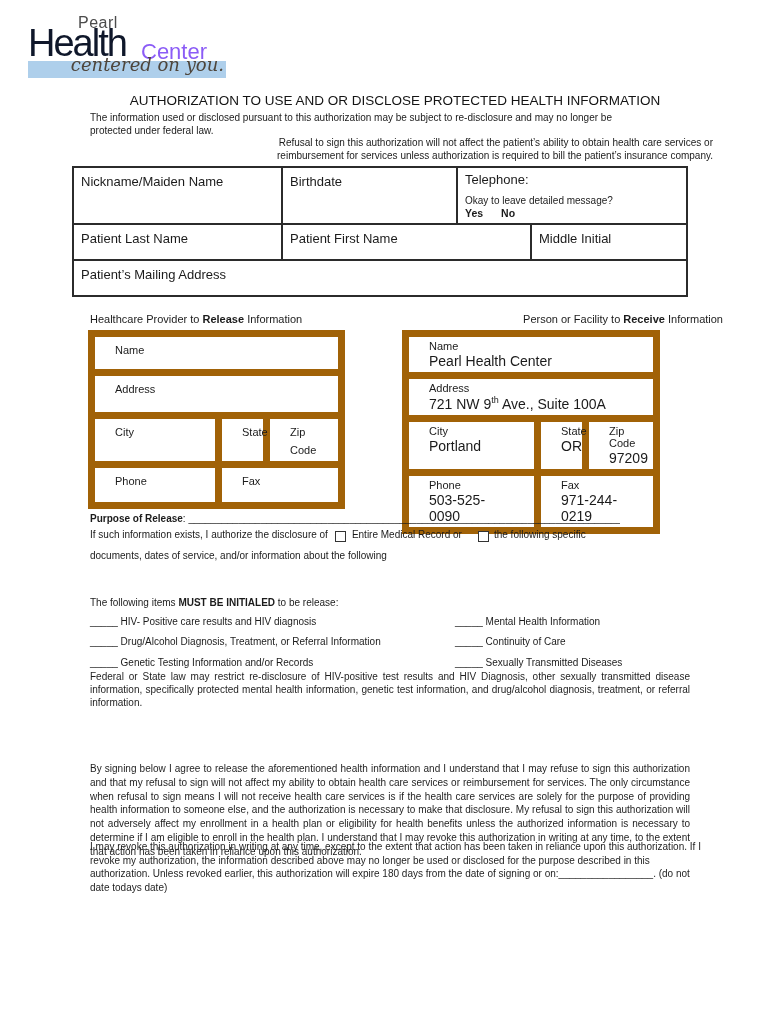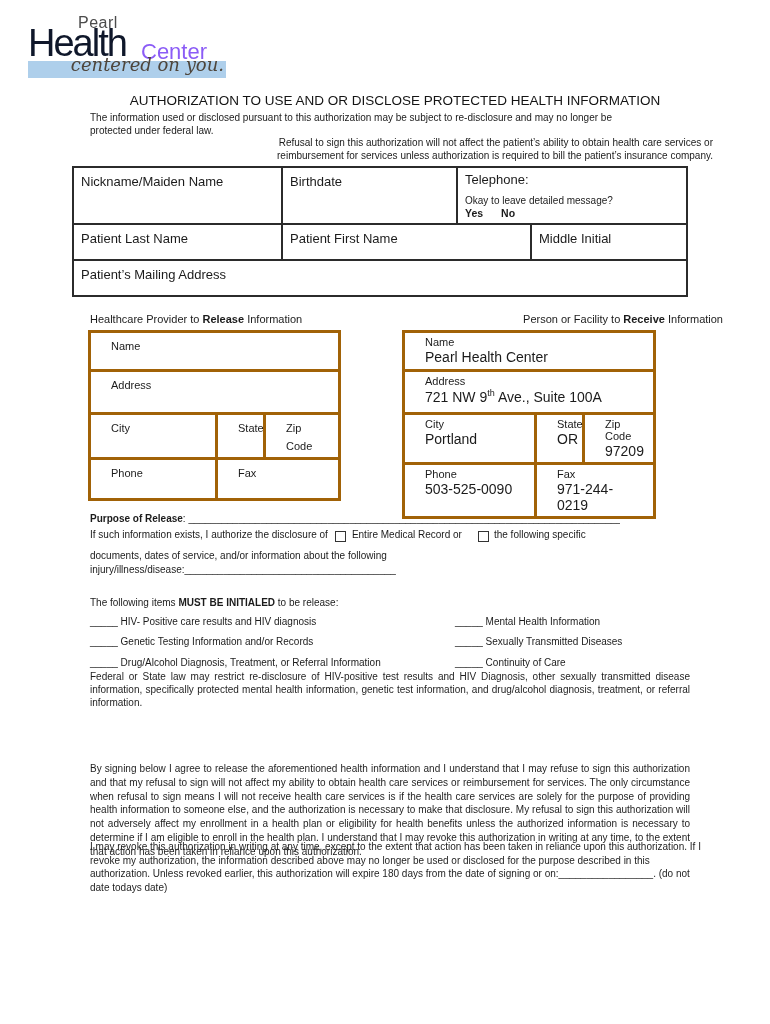--- a/index.html
+++ b/index.html
@@ -32,21 +32,21 @@
   td.r3 { height:36px; }
   .tel-q { margin-top:8px; font-size:10px; }
   .tel-yn { margin-top:1px; font-size:10.5px; font-weight:bold; }
   .tel-yn .no { margin-left:18px; }
 
   
   .sub-title { position:absolute; top:313px; font-size:11px; }
   .sub-title-left { left:90px; }
   .sub-title-right { left:402px; width:321px; text-align:right; }
   .stable { position:absolute; top:330px; border-collapse:collapse; table-layout:fixed; }
-  .stable td { border:3px solid #a16207; vertical-align:top; padding:3px 20px; }
+  .stable td { border:7px solid #a16207; vertical-align:top; padding:3px 20px; }
   .stable-left { left:88px; width:250px; }
   .stable-right { left:402px; width:251px; }
   .slbl { font-size:11px; }
   .sval { font-size:14px; margin-top:1px; }
   .sval sup { font-size:9px; }
   td.sr1 { height:39px; } td.sr2 { height:43px; } td.sr3 { height:41px; } td.sr4 { height:41px; }
 
   
   .purpose { position:absolute; left:90px; top:512px; width:580px; font-size:10px; line-height:13px; }
   .bold { font-weight:bold; }
@@ -210,38 +210,35 @@
     </table>
 
   <div class="purpose">
     <div>
       <span class="bold">Purpose of Release</span><span>: </span><span class="fill fill-purpose">__________________________________________________________________________________________</span>
     </div>
     <div class="pur-line2">
       <span>If such information exists, I authorize the disclosure of</span><span class="cbx cbx1"></span><span>Entire Medical Record or</span><span class="cbx cbx2"></span><span>the following specific</span>
     </div>
     <div class="pur-line3">documents, dates of service, and/or information about the following</div>
-    <div class="pur-line4">
-      <span>injury/illness/disease:</span><span>______________________________________</span>
-    </div>
   </div>
 
   <div class="initials">
     <div><span>The following items </span><span class="bold">MUST BE INITIALED</span><span> to be release:</span></div>
     <div class="init-row">
       <span>_____</span> <span>HIV- Positive care results and HIV diagnosis</span>
       <span class="init-right"><span>_____</span> <span>Mental Health Information</span></span>
     </div>
     <div class="init-row">
+      <span>_____</span> <span>Drug/Alcohol Diagnosis, Treatment, or Referral Information</span>
+      <span class="init-right"><span>_____</span> <span>Continuity of Care</span></span>
+    </div>
+    <div class="init-row">
       <span>_____</span> <span>Genetic Testing Information and/or Records</span>
       <span class="init-right"><span>_____</span> <span>Sexually Transmitted Diseases</span></span>
-    </div>
-    <div class="init-row">
-      <span>_____</span> <span>Drug/Alcohol Diagnosis, Treatment, or Referral Information</span>
-      <span class="init-right"><span>_____</span> <span>Continuity of Care</span></span>
     </div>
   </div>
 
   <div class="para para-federal">Federal or State law may restrict re-disclosure of HIV-positive test results and HIV Diagnosis, other sexually transmitted disease information, specifically protected mental health information, genetic test information, and drug/alcohol diagnosis, treatment, or referral information.</div>
   <div class="para para-signing">By signing below I agree to release the aforementioned health information and I understand that I may refuse to sign this authorization and that my refusal to sign will not affect my ability to obtain health care services or reimbursement for services. The only circumstance when refusal to sign means I will not receive health care services is if the health care services are solely for the purpose of providing health information to someone else, and the authorization is necessary to make that disclosure. My refusal to sign this authorization will not adversely affect my enrollment in a health plan or eligibility for health benefits unless the authorized information is necessary to determine if I am eligible to enroll in the health plan. I understand that I may revoke this authorization in writing at any time, to the extent that action has been taken in reliance upon this authorization.</div>
   <div class="para para-revoke">
     <span>I may revoke this authorization in writing at any time, except to the extent that action has been taken in reliance upon this authorization. If I revoke my authorization, the information described above may no longer be used or disclosed for the purpose described in this authorization. Unless revoked earlier, this authorization will expire 180 days from the date of signing or on:</span><span>_________________</span><span>. (do not date todays date)</span>
   </div>
 
 </div>

